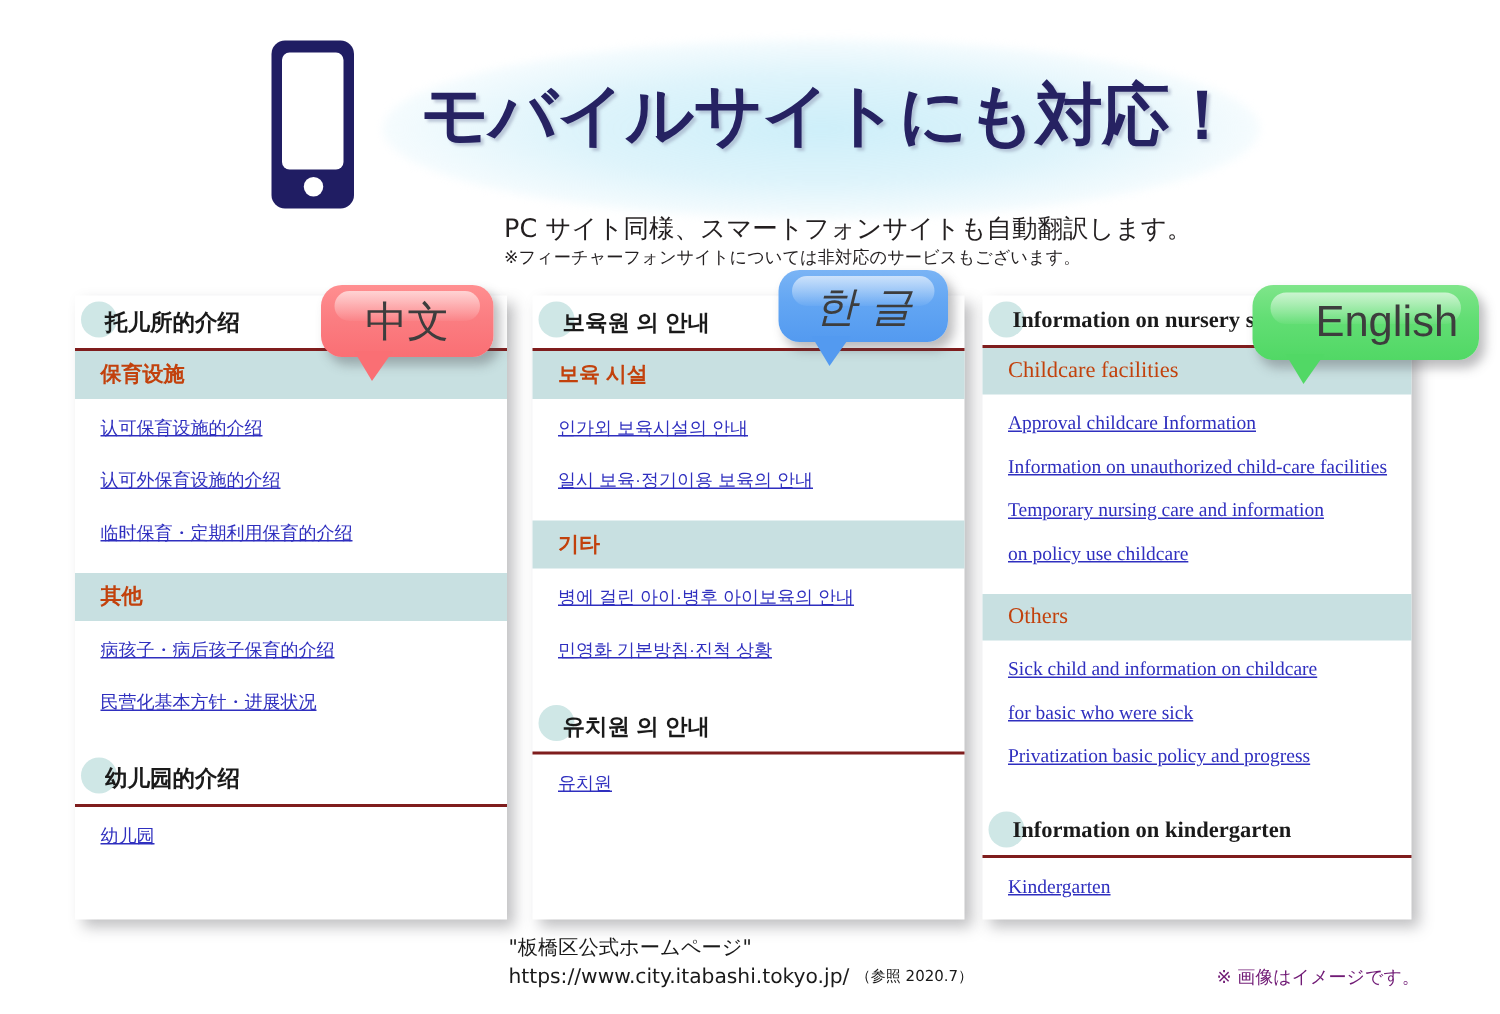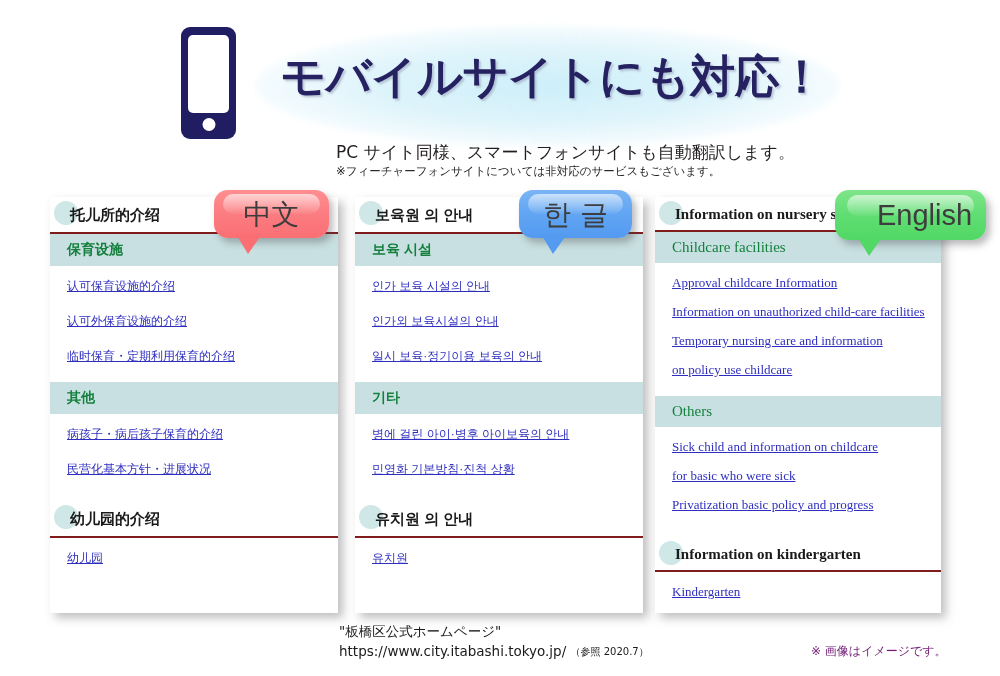--- a/index.html
+++ b/index.html
@@ -133,21 +133,21 @@
     white-space: nowrap;
   }
 
   
   .sub-head {
     margin: 0;
     padding: 7px 0 7px 17px;
     background: #c8e0e1;
     font-size: 14px;
     font-weight: bold;
-    color: #15803d;
+    color: #c2410c;
   }
 
   .links {
     margin: 0;
     padding: 10px 0 10px 17px;
     list-style: none;
   }
   .links li { margin: 0; padding: 0; }
   .links a {
     display: inline-block;
@@ -218,24 +218,25 @@
     width: 115px; height: 48px;
     background: linear-gradient(to bottom, #ff8e90 0%, #fb7e82 45%, #fa6f74 100%);
     color: #fa6f74;
   }
   #bubble-zh .blabel {
     font-family: "DejaVu Sans", sans-serif;
     font-size: 28px; padding-top: 11px; color: #3d3d3d;
   }
 
   #bubble-ko {
-    left: 519px; top: 190px;
+    left: 519px; top: 180px;
     width: 113px; height: 48px;
     background: linear-gradient(to bottom, #7ab4f5 0%, #63a6f3 45%, #539af0 100%);
     color: #539af0;
+    font-style: italic;
   }
   #bubble-ko .blabel {
     font-family: "DejaVu Sans", sans-serif;
     font-size: 28px; padding-top: 11px; color: #3d3d3d;
   }
 
   #bubble-en {
     left: 835px; top: 190px;
     width: 123px; height: 50px;
     background: linear-gradient(to bottom, #7fe58a 0%, #62de74 45%, #51d865 100%);
@@ -334,21 +335,20 @@
 <div class="panel" id="panel-ko">
   <div class="panel-inner">
 
     <div class="sec-head">
       <span class="blob"></span>
       <span class="txt">보육원 의 안내</span>
     </div>
 
     <div class="sub-head">보육 시설</div>
     <ul class="links">
-      <li><a href="#">인가 보육 시설의 안내</a></li>
       <li><a href="#">인가외 보육시설의 안내</a></li>
       <li><a href="#">일시 보육·정기이용 보육의 안내</a></li>
     </ul>
 
     <div class="gap-sm"></div>
 
     <div class="sub-head">기타</div>
     <ul class="links">
       <li><a href="#">병에 걸린 아이·병후 아이보육의 안내</a></li>
       <li><a href="#">민영화 기본방침·진척 상황</a></li>

